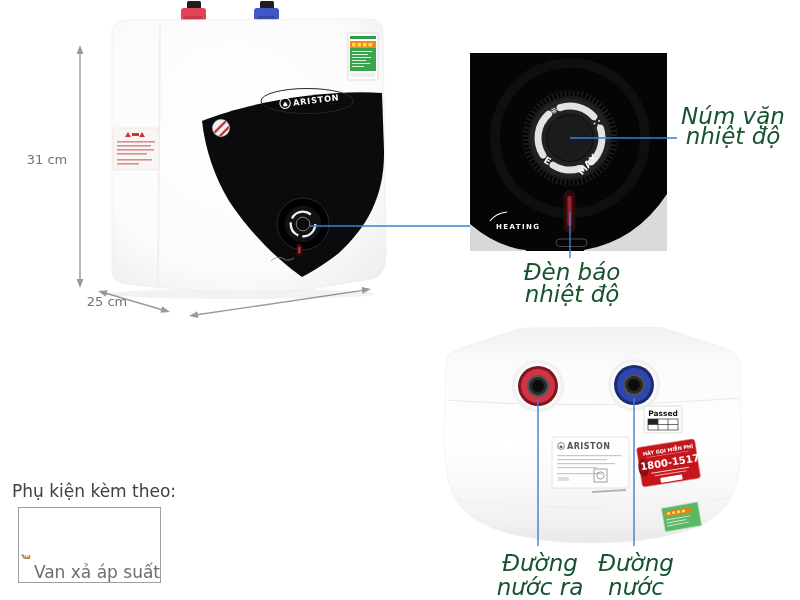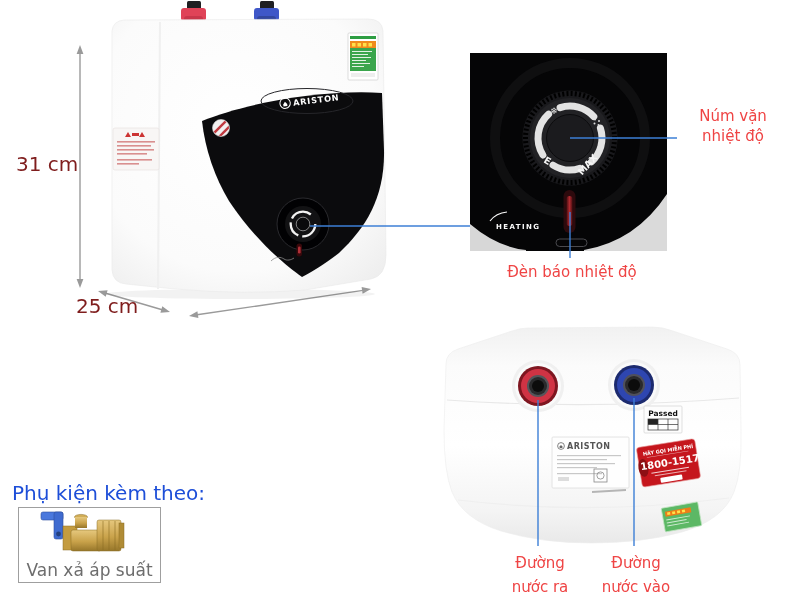--- a/index.html
+++ b/index.html
@@ -1,24 +1,24 @@
 <!DOCTYPE html>
 <html><head>
 <meta charset="utf-8">
 <style>
   html,body{margin:0;padding:0;background:#ffffff;}
   .canvas{position:relative;width:800px;height:600px;background:#ffffff;overflow:hidden;
           font-family:"DejaVu Sans","Liberation Sans",sans-serif;}
   svg{position:absolute;display:block;}
-  .dim{position:absolute;font-size:20px;color:#7f1d1d;text-align:center;white-space:nowrap;}
-  .label{position:absolute;font-size:15px;color:#ef4444;text-align:center;line-height:22px;}
+  .dim{position:absolute;font-size:13px;color:#737373;text-align:center;white-space:nowrap;}
+  .label{position:absolute;font-size:23px;color:#14532d;text-align:center;line-height:22px;font-style:italic;}
   .label .ln{display:block;}
-  .acc-heading{position:absolute;left:12px;top:481px;font-size:20px;color:#1d4ed8;}
+  .acc-heading{position:absolute;left:12px;top:481px;font-size:17px;color:#404040;}
   .acc-box{position:absolute;left:18px;top:507px;width:143px;height:76px;border:1px solid #9f9f9f;
-           background:#fff;box-sizing:border-box;display:flex;flex-direction:column;align-items:center;}
+           background:#fff;box-sizing:border-box;display:flex;align-items:flex-end;}
   .acc-label{font-size:17px;color:#6d6d6d;margin-top:2px;white-space:nowrap;}
   .overlay{pointer-events:none;}
 </style>
 </head>
 <body>
 
 <div class="canvas">
 
   <svg style="left:0;top:0" width="420" height="340" viewBox="0 0 420 340">
     <defs>

